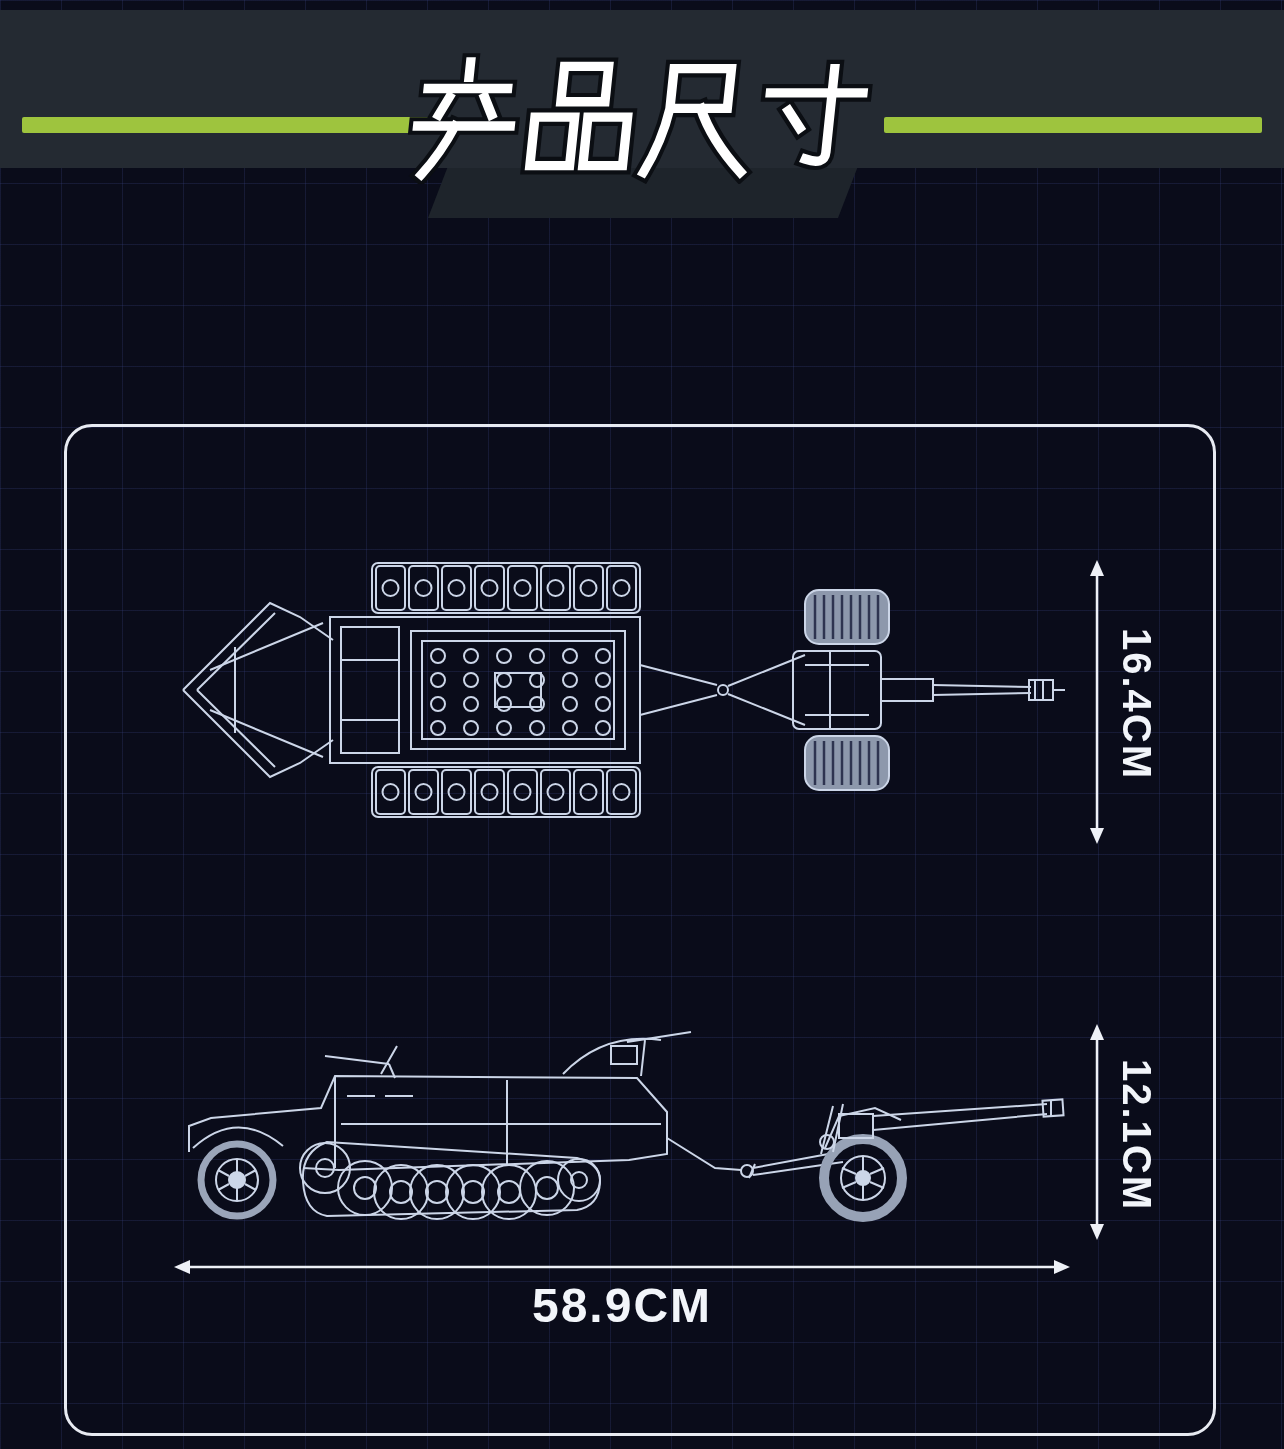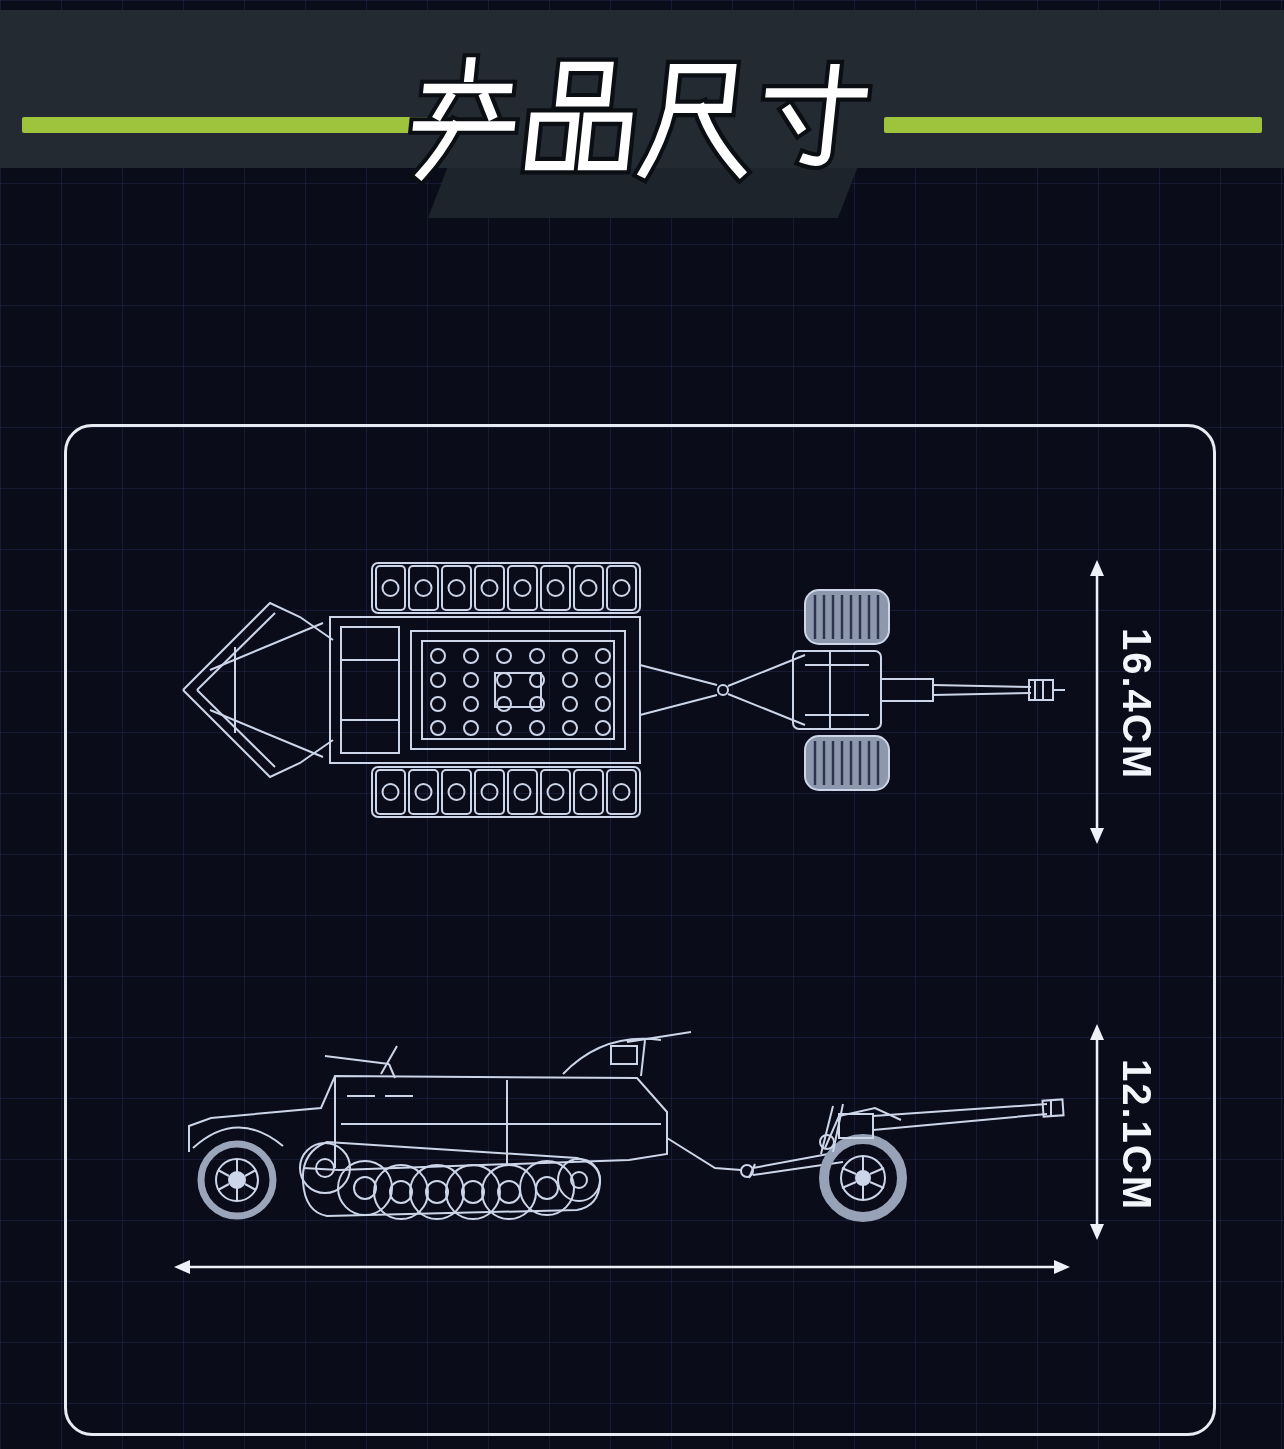--- a/index.html
+++ b/index.html
@@ -254,14 +254,15 @@
     <polygon points="15,2 8,18 22,18" fill="#eef1f7"></polygon>
     <polygon points="15,218 8,202 22,202" fill="#eef1f7"></polygon>
   </svg>
   <div class="dim-label-v" style="left:1114px;top:1025px;height:220px">12.1CM</div>
 
   <svg class="bp" style="left:172px;top:1252px" width="900" height="30">
     <line x1="16" y1="15" x2="884" y2="15" stroke="#eef1f7" stroke-width="2.5"></line>
     <polygon points="2,15 18,8 18,22" fill="#eef1f7"></polygon>
     <polygon points="898,15 882,8 882,22" fill="#eef1f7"></polygon>
   </svg>
+  <div class="dim-label-h" style="left:172px;top:1278px;width:900px">58.9CM</div>
 
 </div>
 
 </body></html>

